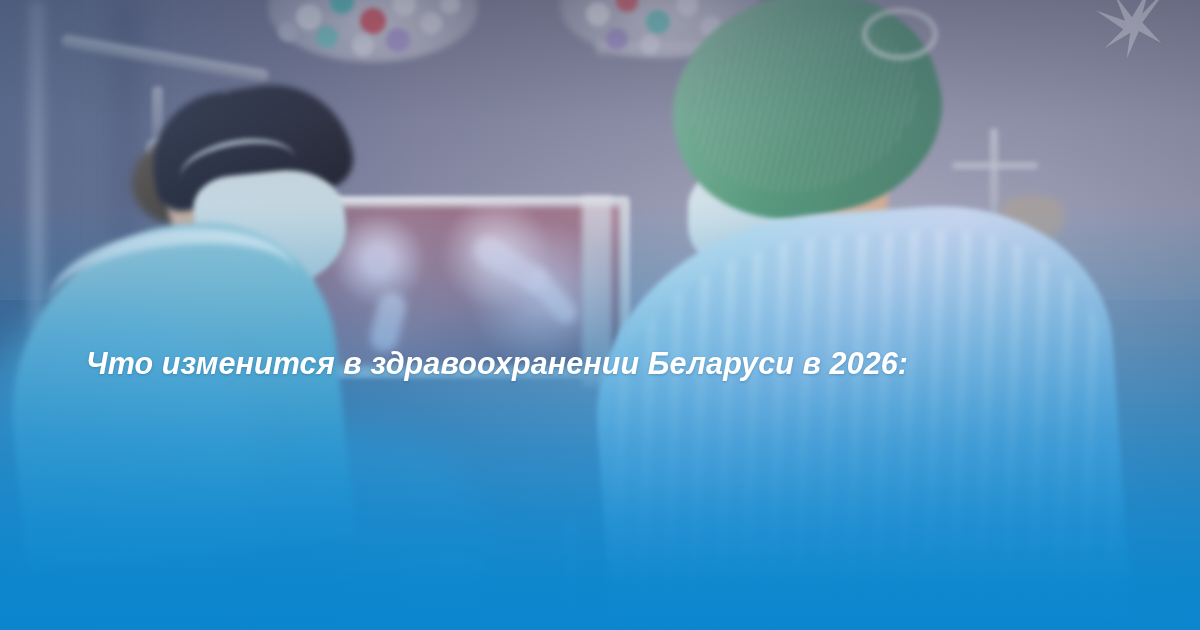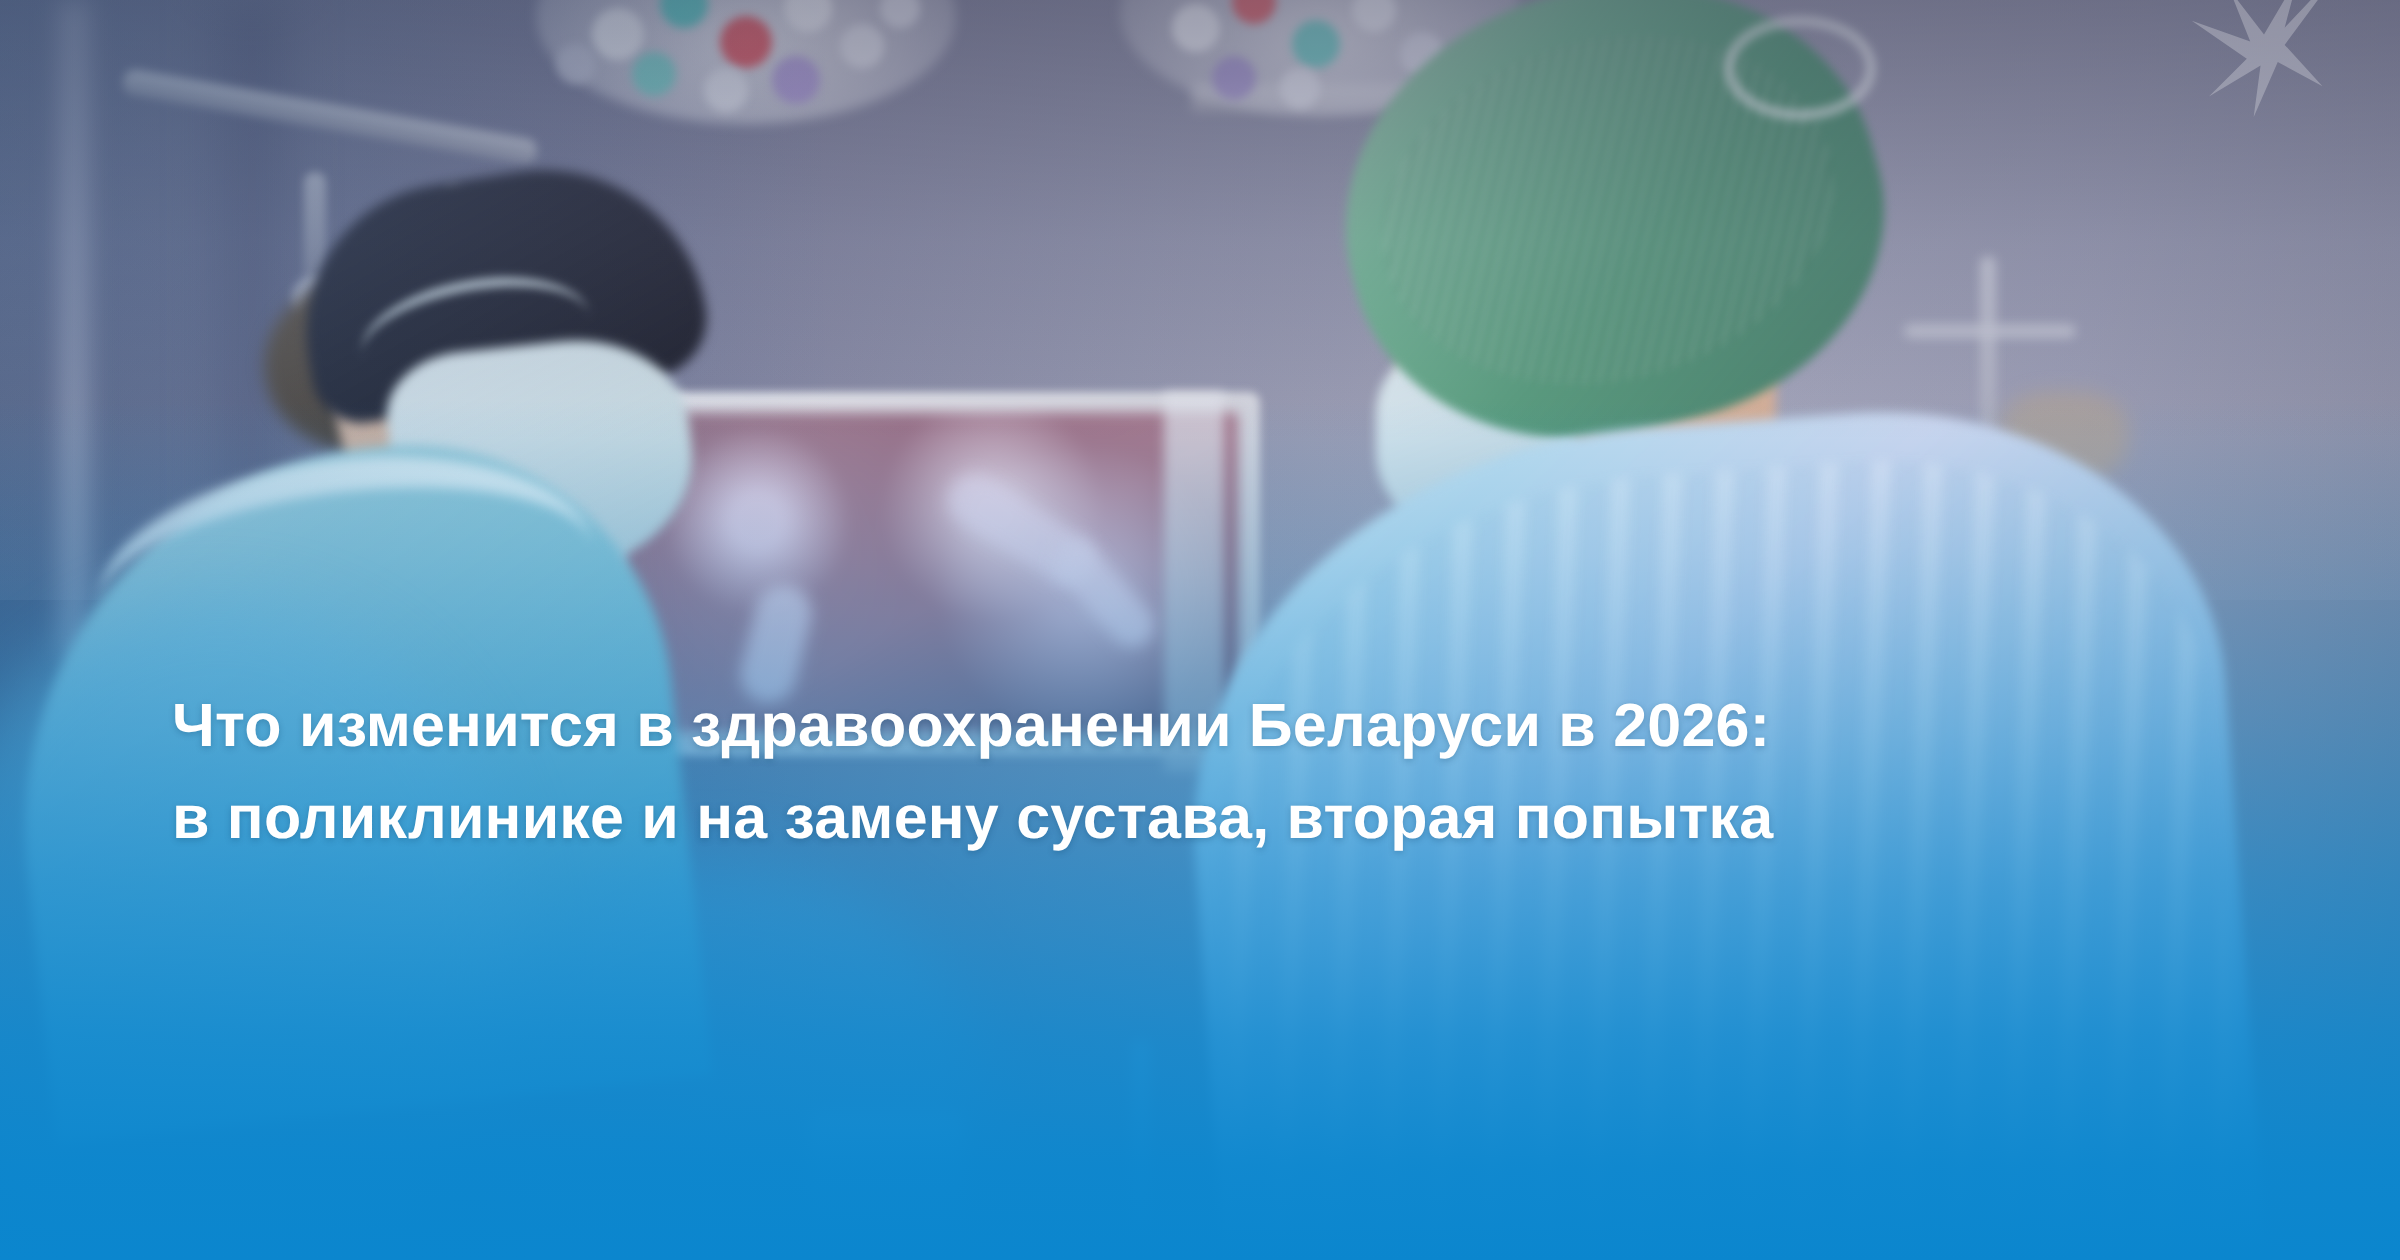--- a/index.html
+++ b/index.html
@@ -283,21 +283,21 @@
   .headline{
     position:absolute;left:86px;right:70px;top:340px;
     z-index:7;
     color:#ffffff;
     font-size:30.5px;
     font-weight:600;
     line-height:46px;
     letter-spacing:.1px;
     text-shadow:0 1px 3px rgba(10,60,100,.28);
   }
-  .headline .ln{display:block;white-space:nowrap;}
+  .headline .ln{display:block;white-space:nowrap;font-style:italic;}
 </style>
 </head>
 <body>
 
 <div class="card">
 
   <div class="photo">
     <div class="wall"></div>
     <div class="wall-lighten"></div>
     <div class="seam"></div>
@@ -373,16 +373,15 @@
   <div class="grade-left"></div>
   <div class="grade-blue"></div>
 
   <svg class="watermark" viewBox="0 0 100 100" aria-hidden="true">
     <path d="M96 8 L62 44 L70 14 L50 48 L30 22 L42 52 L8 40 L40 62 L18 84 L48 66 L44 96 L58 64 L84 78 L62 54 Z" fill="#ffffff" opacity="0.85"></path>
   </svg>
 
 
   <div class="headline">
     <span class="ln">Что изменится в здравоохранении Беларуси в 2026:</span>
-    <span class="ln">в поликлинике и на замену сустава, вторая попытка</span>
   </div>
 
 </div>
 
 </body></html>

